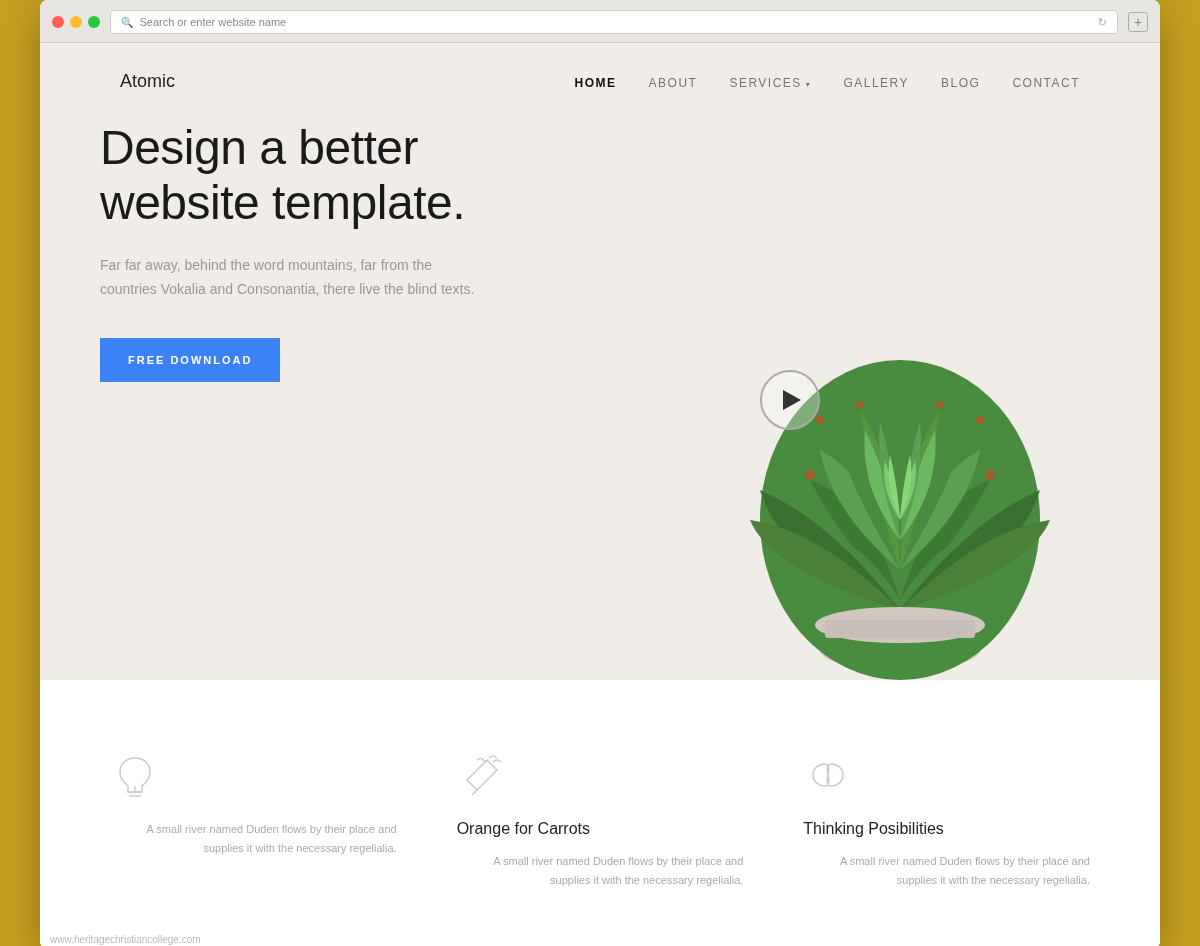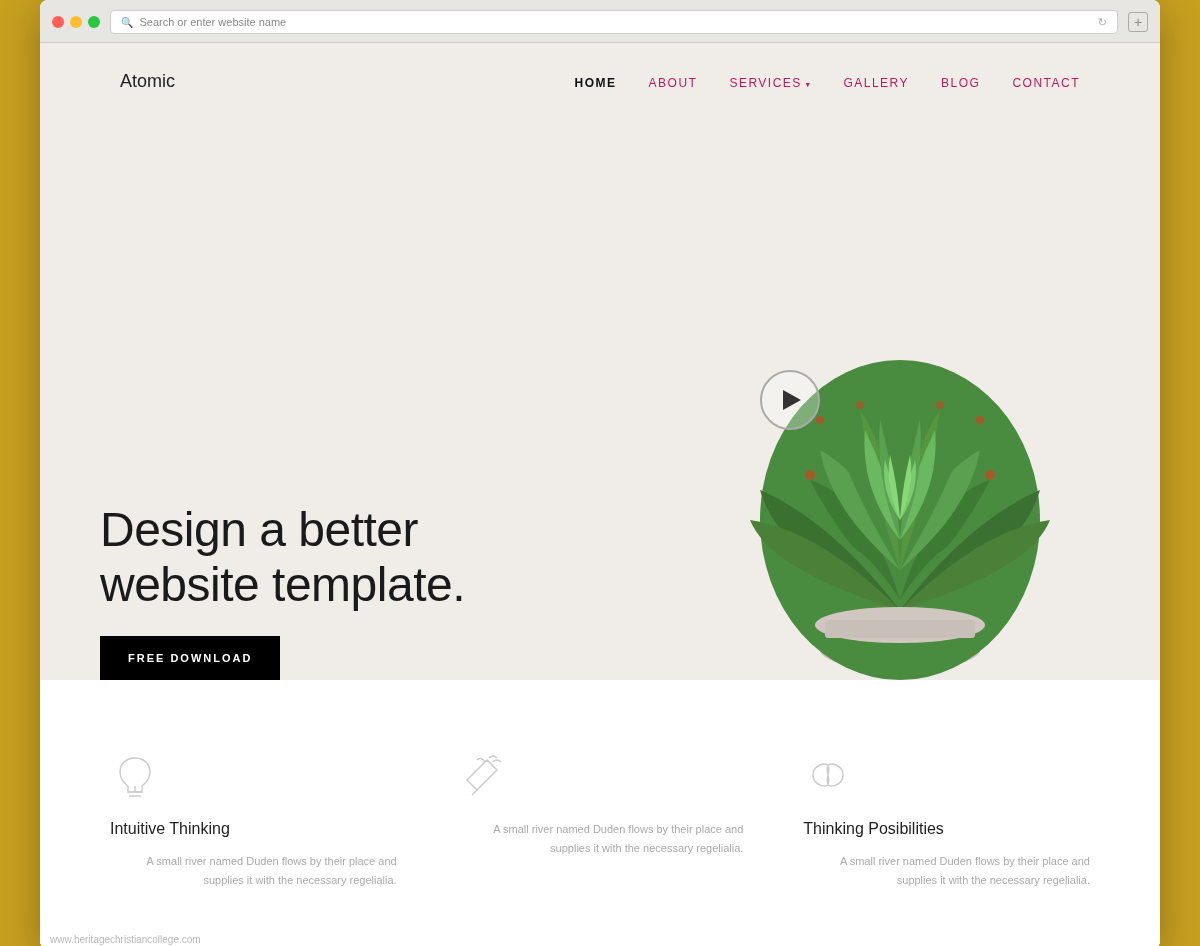--- a/index.html
+++ b/index.html
@@ -105,39 +105,39 @@
     .nav-links {
       display: flex;
       gap: 32px;
       align-items: center;
       list-style: none;
     }
     .nav-links li a {
       text-decoration: none;
       font-size: 12px;
       font-weight: 500;
-      color: #be185d;
+      color: #737373;
       letter-spacing: 1.5px;
       text-transform: uppercase;
     }
     .nav-links li.active a {
       color: #111;
       font-weight: 700;
     }
     .nav-links li .dropdown-arrow {
       font-size: 8px;
       margin-left: 4px;
     }
 
     
     .hero {
       position: relative;
       min-height: 560px;
       display: flex;
-      align-items: flex-end;
+      align-items: flex-start;
       overflow: hidden;
     }
     .hero-content {
       padding: 0 60px;
       max-width: 550px;
       position: relative;
       z-index: 5;
     }
     .hero-title {
       font-size: 48px;
@@ -148,21 +148,21 @@
       letter-spacing: -0.5px;
     }
     .hero-subtitle {
       font-size: 14px;
       color: #999;
       line-height: 1.7;
       margin-bottom: 36px;
       max-width: 380px;
     }
     .hero-btn {
-      background: #000000;
+      background: #3b82f6;
       color: #fff;
       border: none;
       padding: 16px 28px;
       font-size: 11px;
       font-weight: 700;
       letter-spacing: 2px;
       text-transform: uppercase;
       cursor: pointer;
     }
 
@@ -287,20 +287,21 @@
         </li>
         <li>
           <a>CONTACT</a>
         </li>
       </ul>
     </nav>
 
     <div class="hero">
       <div class="hero-content">
         <h1 class="hero-title">Design a better website template.</h1>
+        <p class="hero-subtitle">Far far away, behind the word mountains, far from the countries Vokalia and Consonantia, there live the blind texts.</p>
         <button class="hero-btn">FREE DOWNLOAD</button>
       </div>
 
       <div class="plant-container">
         <svg viewBox="0 0 580 580" xmlns="http://www.w3.org/2000/svg">
 
           <ellipse cx="290" cy="530" rx="80" ry="20" fill="#c8c0b8"></ellipse>
           <rect x="220" y="510" width="140" height="30" rx="5" fill="#b8b0a8"></rect>
 
           <ellipse cx="290" cy="400" rx="140" ry="160" fill="#4a8c3f"></ellipse>
@@ -351,34 +352,34 @@
 
       <div class="feature-card">
         <div class="feature-icon">
           <svg viewBox="0 0 50 50" fill="none" stroke="#ccc" stroke-width="1.5">
             <path d="M25 8 C16 8 10 14 10 22 C10 28 14 33 18 36 L18 42 L32 42 L32 36 C36 33 40 28 40 22 C40 14 34 8 25 8Z"></path>
             <line x1="18" y1="42" x2="32" y2="42"></line>
             <line x1="19" y1="46" x2="31" y2="46"></line>
             <line x1="25" y1="36" x2="25" y2="42"></line>
           </svg>
         </div>
-        <h3 class="feature-title">Intuitive Thinking</h3>
         <p class="feature-text">A small river named Duden flows by their place and supplies it with the necessary regelialia.</p>
       </div>
 
       <div class="feature-card">
         <div class="feature-icon">
           <svg viewBox="0 0 50 50" fill="none" stroke="#ccc" stroke-width="1.5">
             <path d="M30 10 L40 20 L20 40 L10 30 Z"></path>
             <path d="M32 8 Q36 4 40 8"></path>
             <path d="M36 12 Q40 8 44 12"></path>
             <path d="M28 12 Q24 6 20 10"></path>
             <line x1="20" y1="40" x2="15" y2="45"></line>
           </svg>
         </div>
+        <h3 class="feature-title">Orange for Carrots</h3>
         <p class="feature-text">A small river named Duden flows by their place and supplies it with the necessary regelialia.</p>
       </div>
 
       <div class="feature-card">
         <div class="feature-icon">
           <svg viewBox="0 0 50 50" fill="none" stroke="#ccc" stroke-width="1.5">
             <path d="M10 25 C10 18 16 14 22 14 C28 14 25 25 25 25 C25 25 22 36 28 36 C34 36 40 32 40 25 C40 18 34 14 28 14 C22 14 25 25 25 25 C25 25 28 36 22 36 C16 36 10 32 10 25 Z"></path>
           </svg>
         </div>
         <h3 class="feature-title">Thinking Posibilities</h3>

